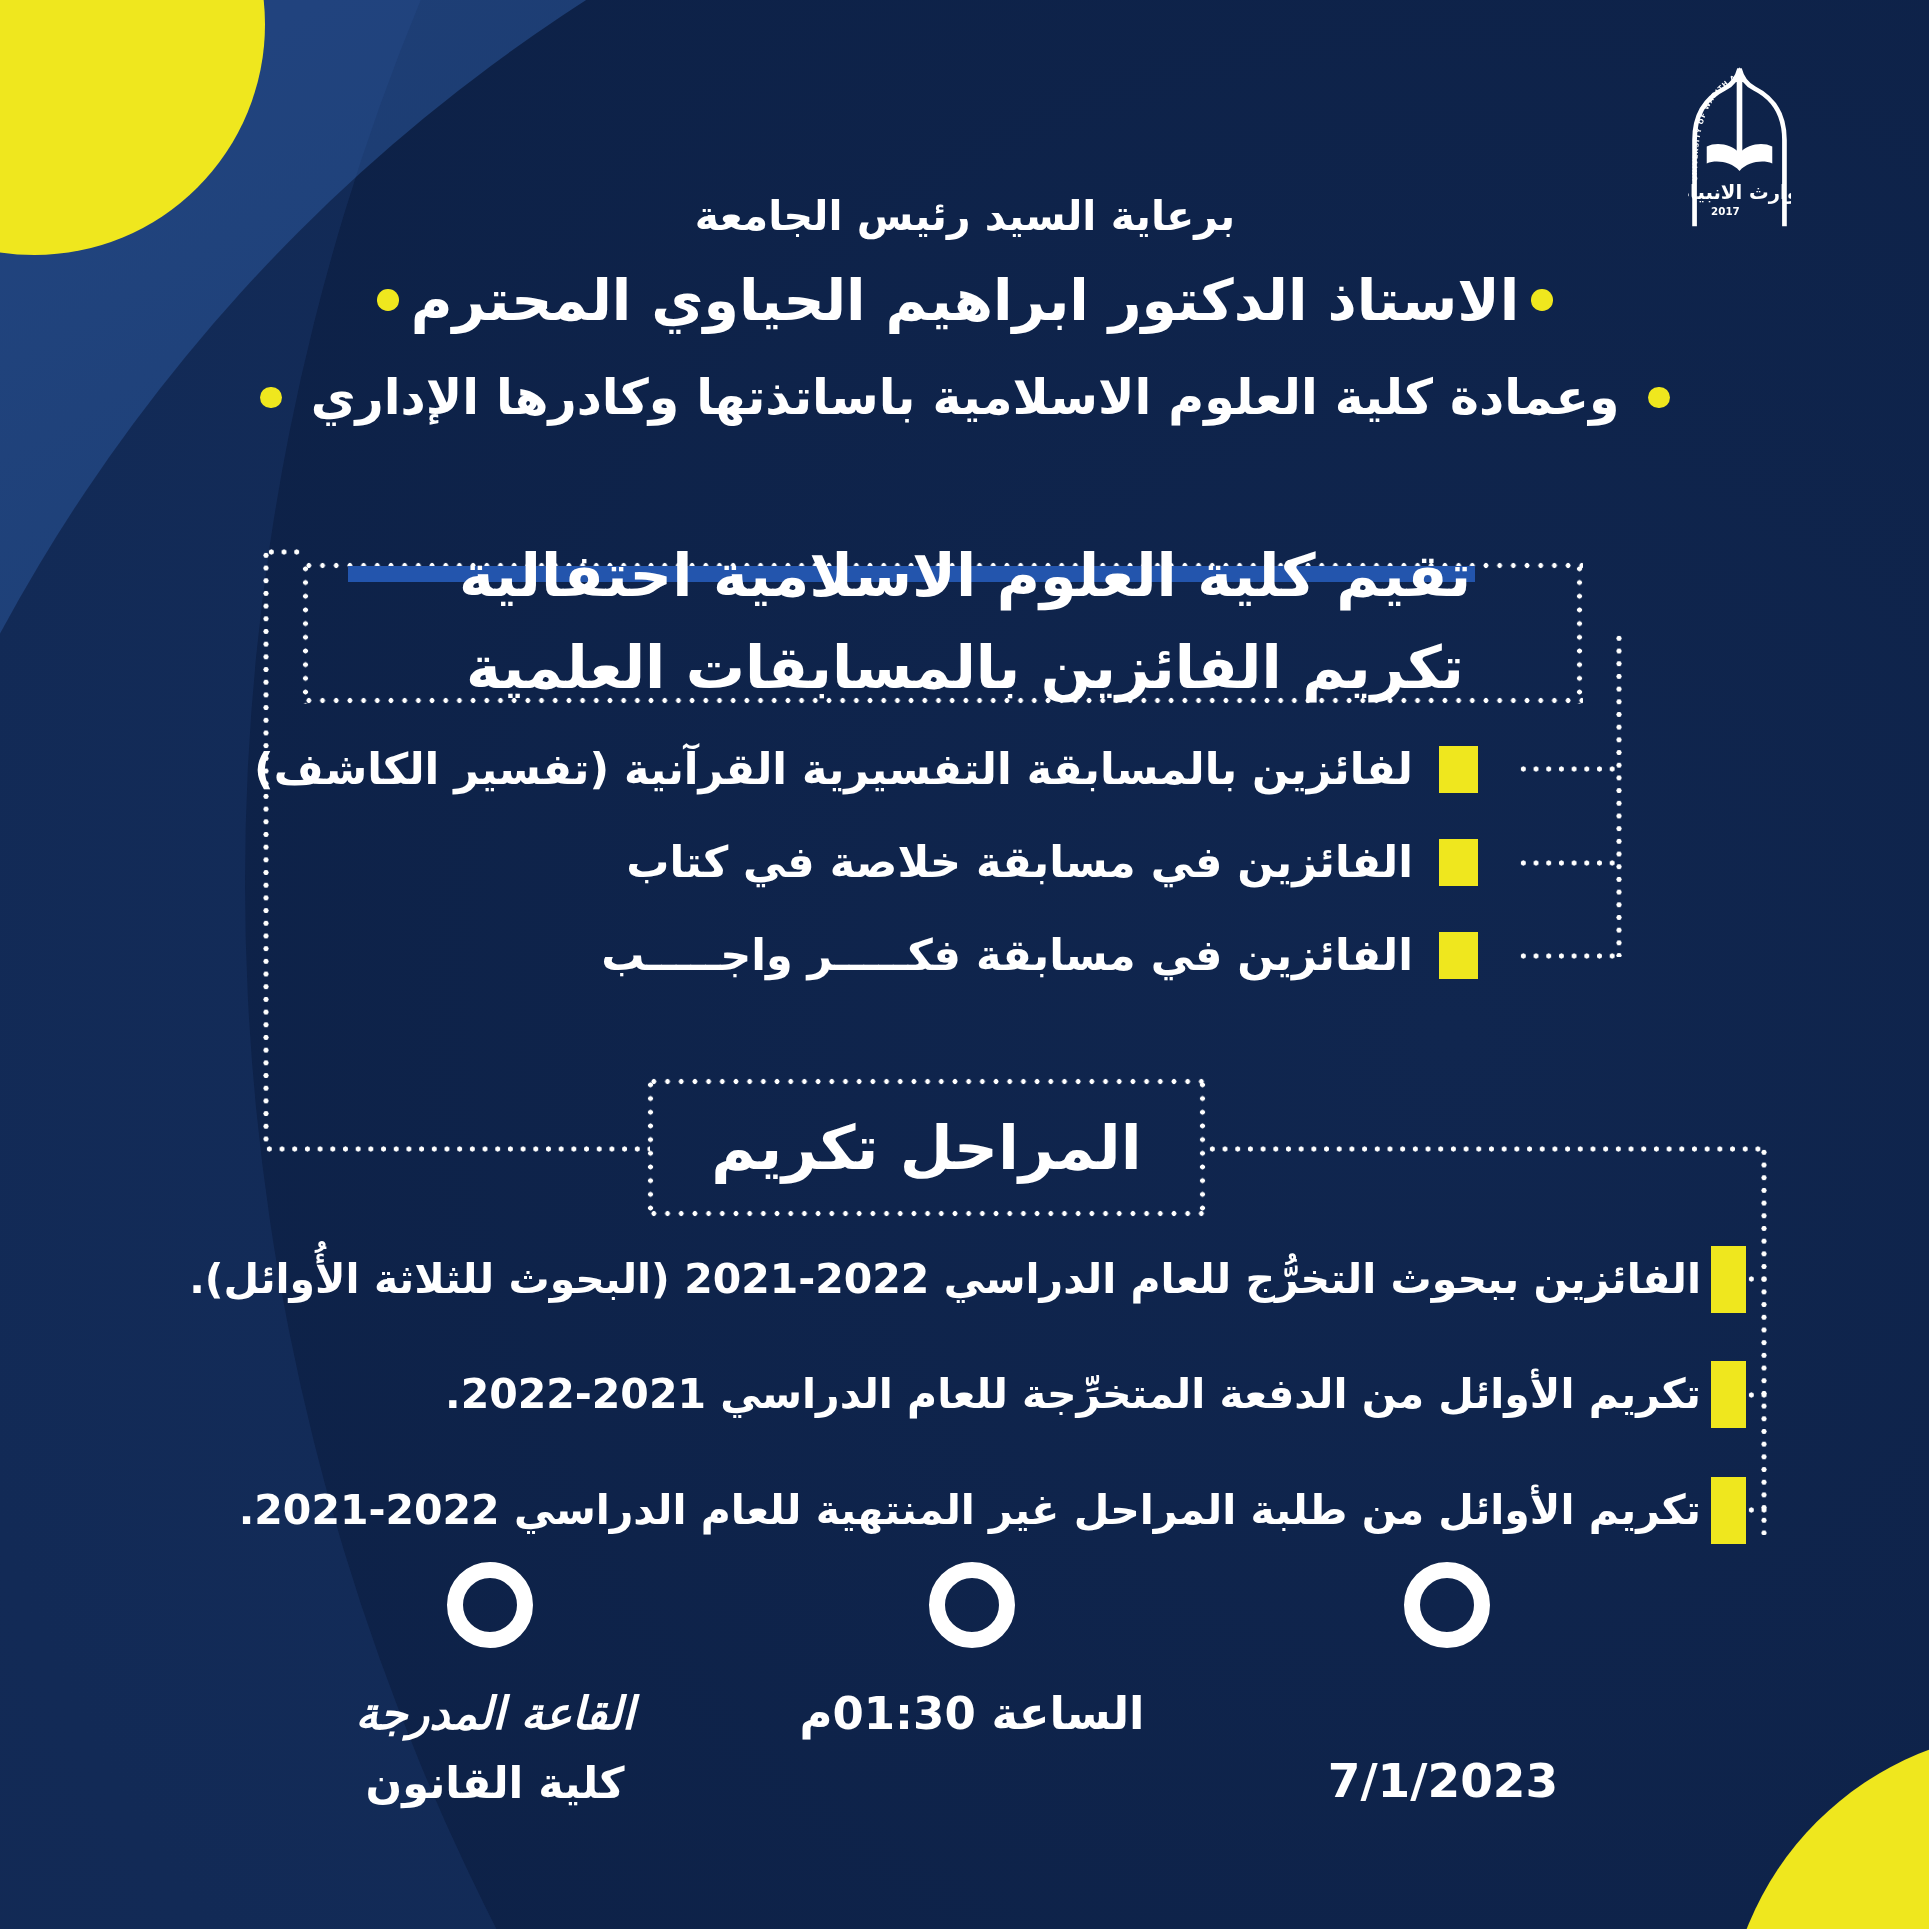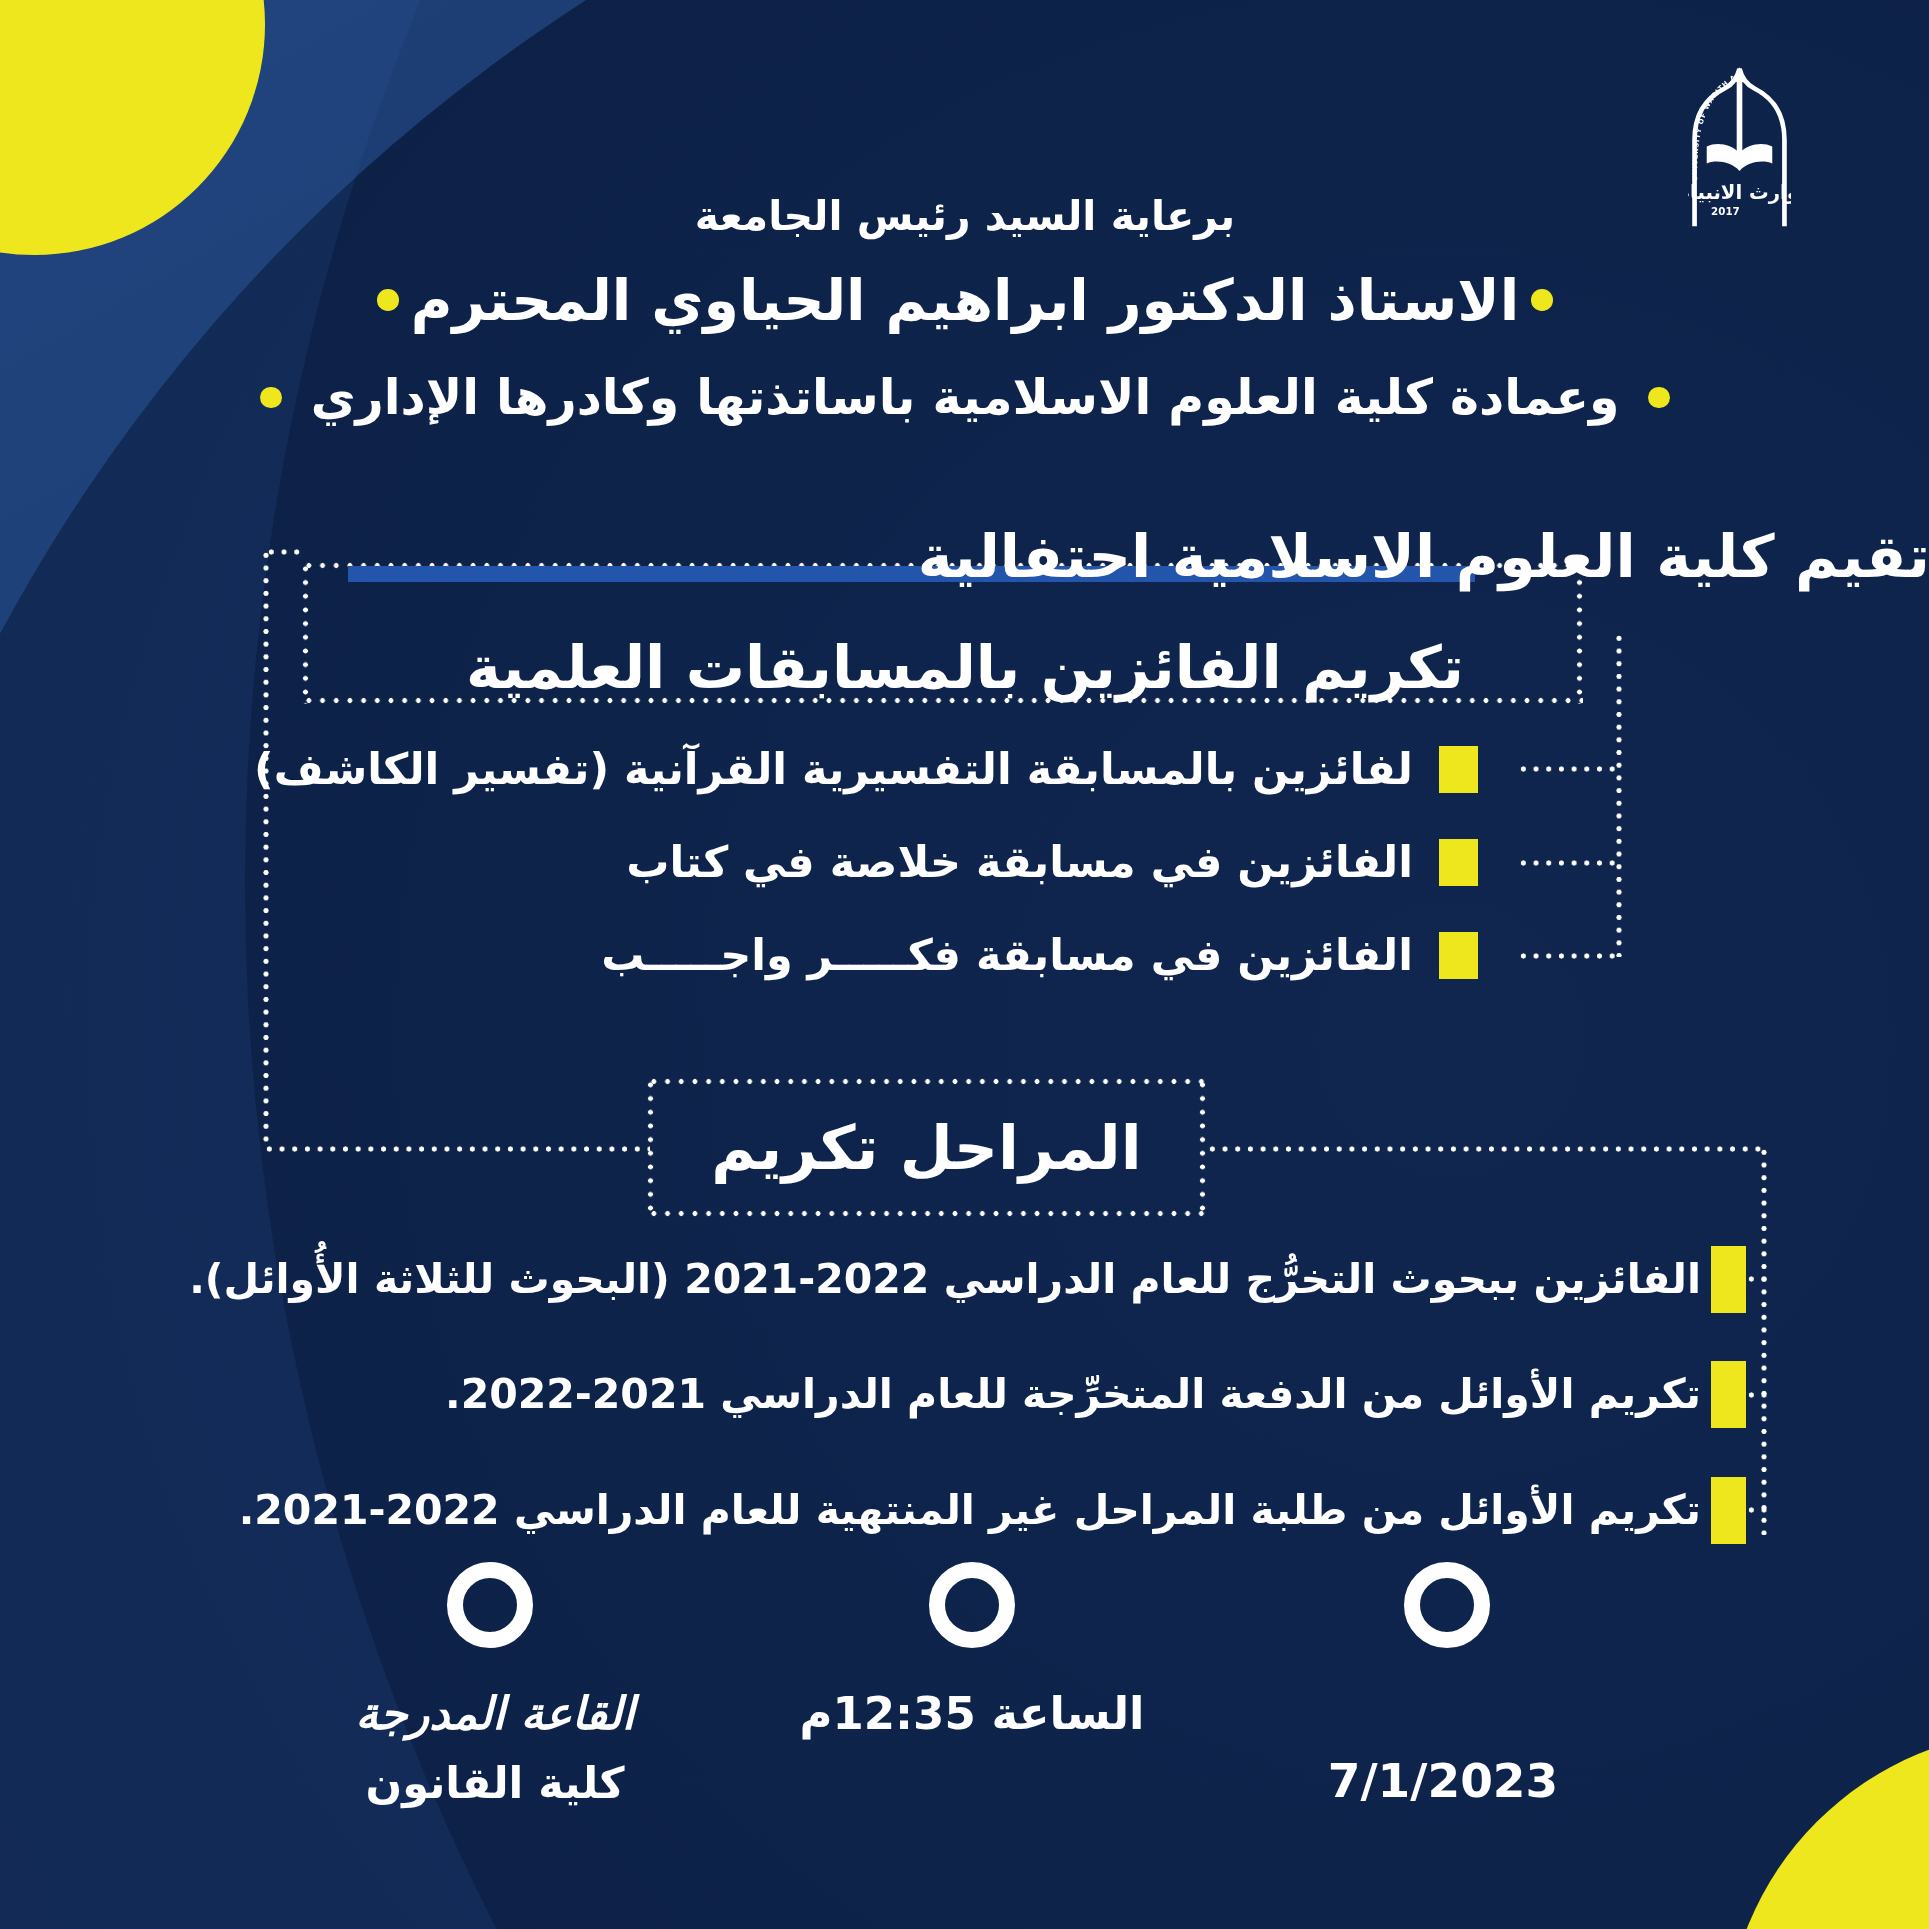--- a/index.html
+++ b/index.html
@@ -47,21 +47,21 @@
   .h1{top:192px;font-size:41px;}
   .h2{top:267px;font-size:57px;gap:12px;}
   .h3{top:369px;font-size:49px;}
   .ydot{width:21.6px;height:21.6px;border-radius:50%;background:#efe71e;flex:0 0 auto;}
   
   .title-frame{left:302px;top:562px;width:1281px;height:142px;}
   .title-bar{position:absolute;left:348px;top:566px;width:1127px;height:15.7px;
              background:#2355ad;z-index:7;}
   .title-line{position:absolute;left:0;width:100%;text-align:center;z-index:10;
               font-size:59px;line-height:93px;direction:rtl;white-space:nowrap;}
-  .tl1{top:510px;text-align:right;}
+  .tl1{top:529px;}
   .tl2{top:621px;}
   
   .c-text{position:absolute;right:517px;z-index:10;font-size:43px;line-height:59px;
           direction:rtl;white-space:nowrap;text-align:right;}
   .ybar{position:absolute;background:#efe71e;z-index:10;}
   .c-bar{right:452px;width:39px;height:47px;}
   
   .cer-frame{left:647px;top:1078px;width:559px;height:139px;}
   .cer-label{position:absolute;left:647px;top:1078px;width:559px;height:139px;z-index:10;
              font-size:61px;line-height:139px;text-align:center;direction:rtl;white-space:nowrap;}
@@ -151,20 +151,20 @@
   <div class="o-text" style="top:1251px;">الفائزين ببحوث التخرُّج للعام الدراسي 2022-2021 (البحوث للثلاثة الأُوائل).</div>
   <div class="ybar o-bar" style="top:1361px;"></div>
   <div class="o-text" style="top:1366px;">تكريم الأوائل من الدفعة المتخرِّجة للعام الدراسي 2021-2022.</div>
   <div class="ybar o-bar" style="top:1477px;"></div>
   <div class="o-text" style="top:1482px;">تكريم الأوائل من طلبة المراحل غير المنتهية للعام الدراسي 2022-2021.</div>
 
   <div class="ring" style="left:1404px;top:1562px;"></div>
   <div class="f-label f-num" style="left:1286px;top:1751px;width:314px;">7/1/2023</div>
 
   <div class="ring" style="left:929px;top:1562px;"></div>
-  <div class="f-label" style="left:776px;top:1684px;width:392px;">الساعة 12:35م</div>
+  <div class="f-label" style="left:776px;top:1684px;width:392px;">الساعة 01:30م</div>
 
   <div class="ring" style="left:447px;top:1562px;"></div>
   <div class="f-label" style="left:299px;top:1684px;width:392px;font-style:italic;">القاعة المدرجة</div>
   <div class="f-label" style="left:299px;top:1754px;width:392px;font-size:43px;">كلية القانون</div>
 
 </div>
 
 
 </body></html>

